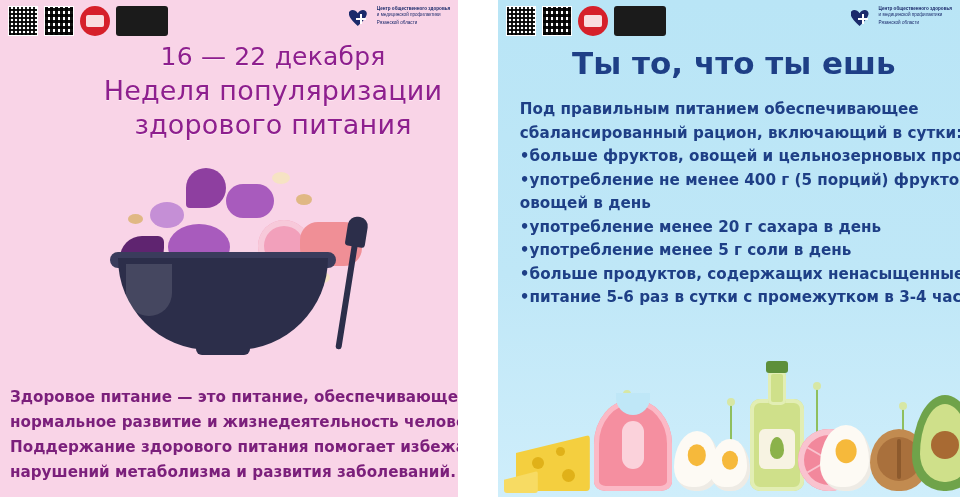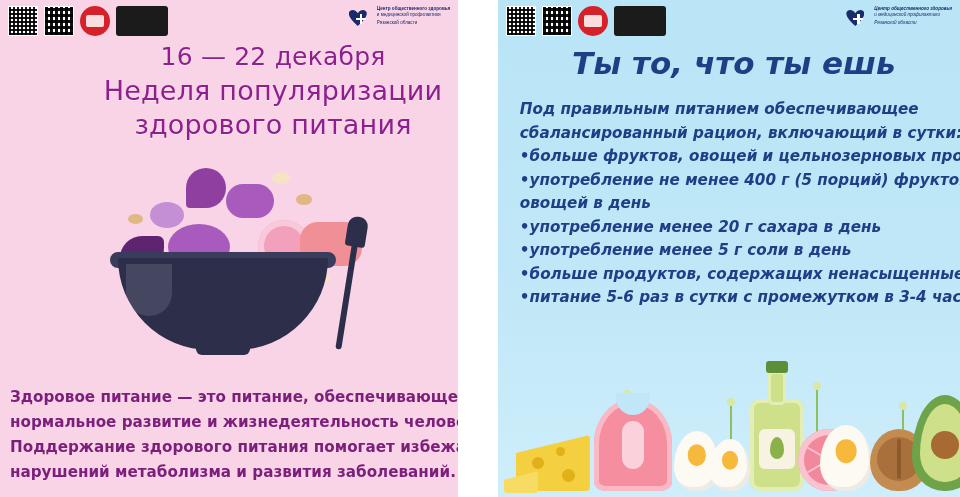--- a/index.html
+++ b/index.html
@@ -30,21 +30,20 @@
   .poster-left {
     width: 468px;
     height: 497px;
     background: #f9d4e7;
   }
   .poster-right {
     width: 472px;
     height: 497px;
     margin-left: 20px;
     background: linear-gradient(180deg, #b9e5f6 0%, #bfe7f7 55%, #cfeefb 100%);
-    font-style: italic;
   }
 
   
   .hdr {
     position: absolute;
     top: 6px;
     left: 8px;
     right: 8px;
     height: 34px;
     display: flex;

